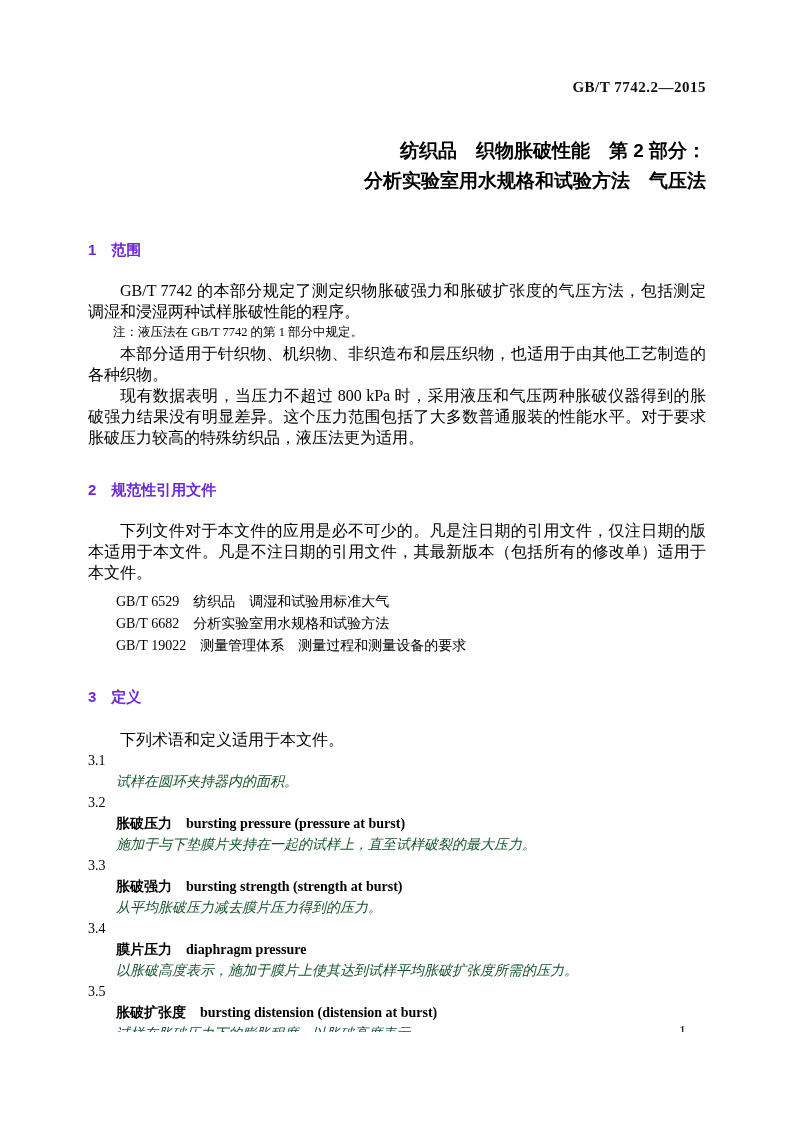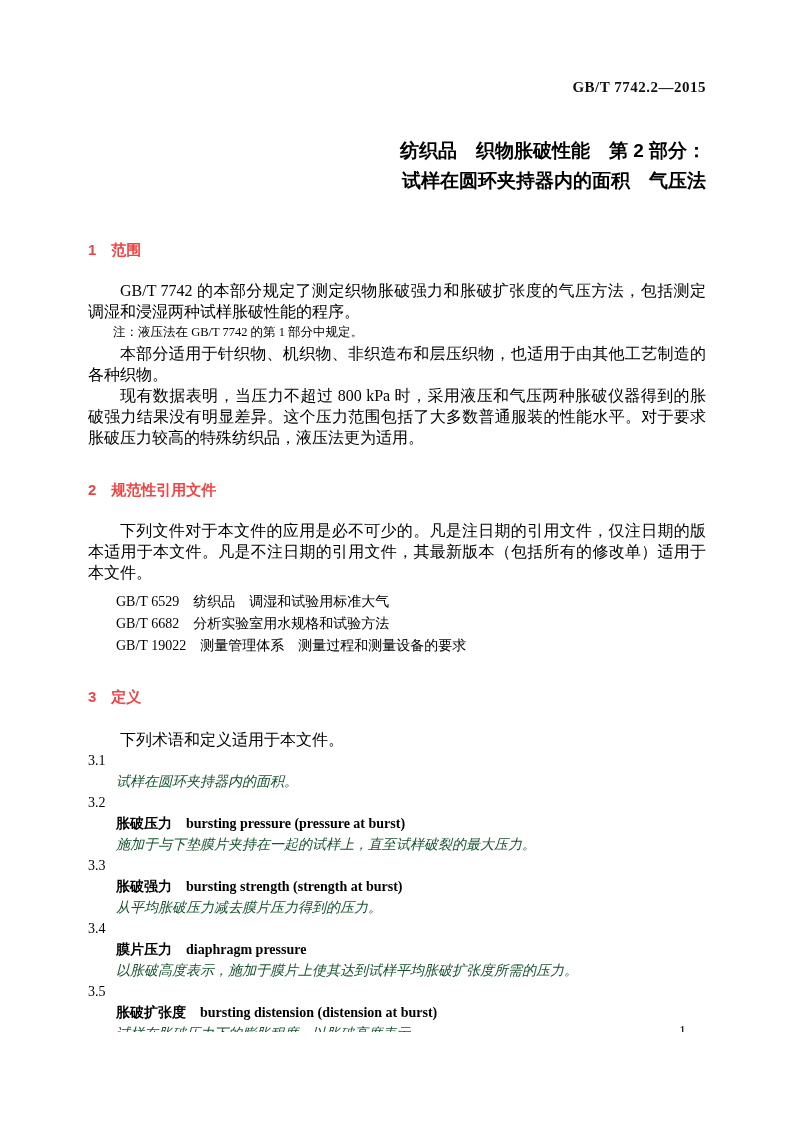--- a/index.html
+++ b/index.html
@@ -34,21 +34,21 @@
     font-size: 19px;
     line-height: 30px;
     color: #000;
   }
   .section-heading {
     margin: 0;
     font-family: "Liberation Sans", "DejaVu Sans", sans-serif;
     font-weight: bold;
     font-size: 15px;
     line-height: 20px;
-    color: #ef4444;
+    color: #6d28d9;
   }
   .mt-s1 { margin-top: 44px; margin-bottom: 20px; }
   .mt-s2 { margin-top: 32px; margin-bottom: 20px; }
   .mt-s3 { margin-top: 30px; margin-bottom: 22px; }
   p { margin: 0; }
   .body-text {
     font-size: 16px;
     line-height: 21px;
     text-align: justify;
     color: #000;
@@ -98,21 +98,21 @@
 <body>
 
 <div class="page">
 
   <div class="doc-header">
     <span>GB/T 7742.2—2015</span>
   </div>
 
   <div class="doc-title">
     <div>纺织品　织物胀破性能　第 2 部分：</div>
-    <div>试样在圆环夹持器内的面积　气压法</div>
+    <div>分析实验室用水规格和试验方法　气压法</div>
   </div>
 
   <section>
     <h2 class="section-heading mt-s1">1　范围</h2>
     <p class="body-text first-indent">GB/T 7742 的本部分规定了测定织物胀破强力和胀破扩张度的气压方法，包括测定调湿和浸湿两种试样胀破性能的程序。</p>
     <p class="note-text">注：液压法在 GB/T 7742 的第 1 部分中规定。</p>
     <p class="body-text first-indent">本部分适用于针织物、机织物、非织造布和层压织物，也适用于由其他工艺制造的各种织物。</p>
     <p class="body-text first-indent">现有数据表明，当压力不超过 800 kPa 时，采用液压和气压两种胀破仪器得到的胀破强力结果没有明显差异。这个压力范围包括了大多数普通服装的性能水平。对于要求胀破压力较高的特殊纺织品，液压法更为适用。</p>
   </section>
 

